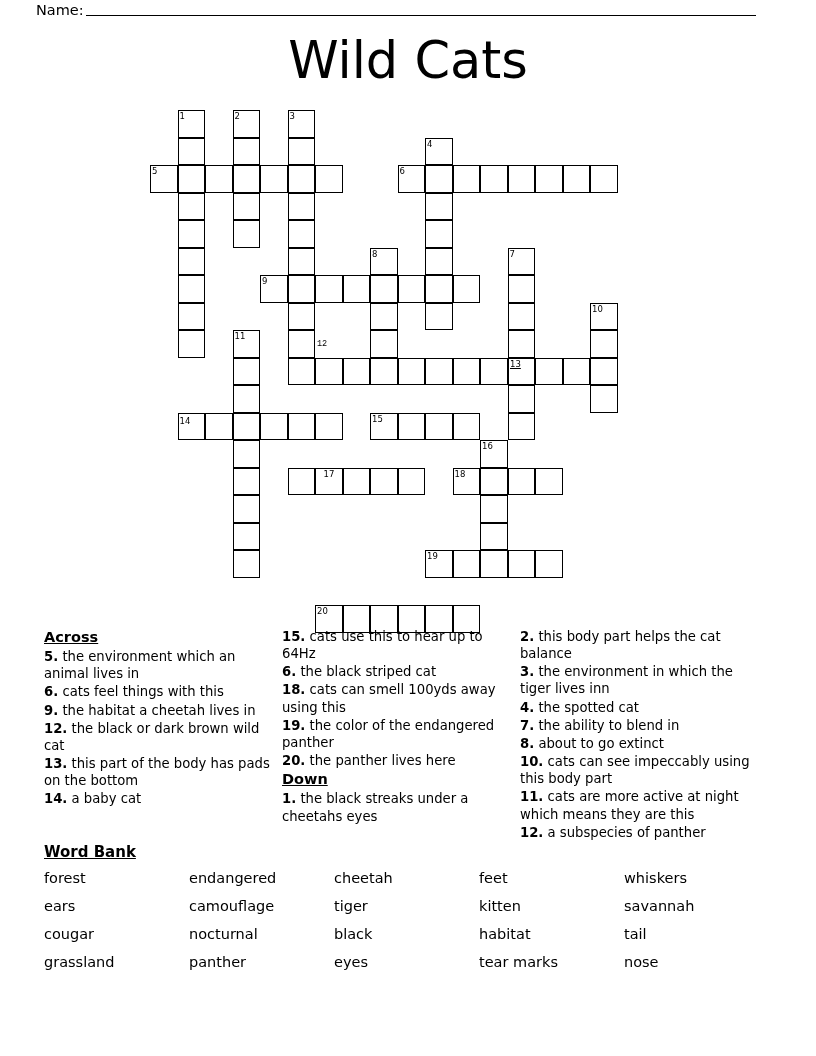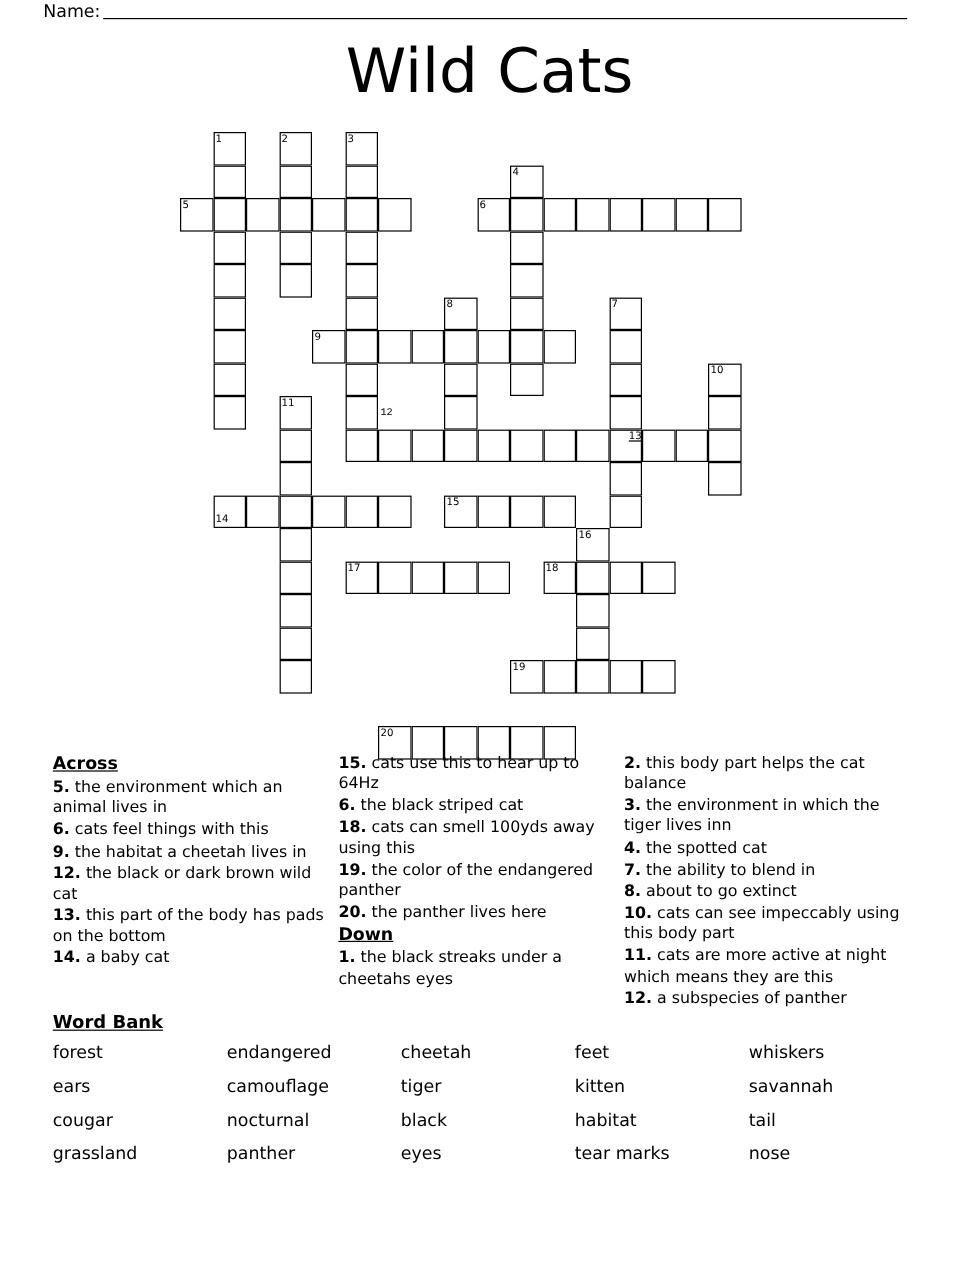--- a/index.html
+++ b/index.html
@@ -156,25 +156,25 @@
     <div class="cnum" style="left: 289.5px; top: 112px;">3</div>
     <div class="cnum" style="left: 427px; top: 139.5px;">4</div>
     <div class="cnum" style="left: 152px; top: 167px;">5</div>
     <div class="cnum" style="left: 399.5px; top: 167px;">6</div>
     <div class="cnum" style="left: 509.5px; top: 249.5px;">7</div>
     <div class="cnum" style="left: 372px; top: 249.5px;">8</div>
     <div class="cnum" style="left: 262px; top: 277px;">9</div>
     <div class="cnum" style="left: 592px; top: 304.5px;">10</div>
     <div class="cnum" style="left: 234.5px; top: 332px;">11</div>
     <div class="cnum" style="left: 317px; top: 340px; font-family: Liberation Mono, monospace;">12</div>
-    <div class="cnum" style="left: 524px; top: 359.5px; text-decoration: underline;">13</div>
-    <div class="cnum" style="left: 179.5px; top: 429px;">14</div>
+    <div class="cnum" style="left: 510px; top: 359.5px; text-decoration: underline;">13</div>
+    <div class="cnum" style="left: 179.5px; top: 417px;">14</div>
     <div class="cnum" style="left: 372px; top: 414.5px; text-align: right;">15</div>
     <div class="cnum" style="left: 482px; top: 442px;">16</div>
-    <div class="cnum" style="left: 289.5px; top: 469.5px;">17</div>
+    <div class="cnum" style="left: 289.5px; top: 469.5px; padding-left: 34px;">17</div>
     <div class="cnum" style="left: 454.5px; top: 469.5px;">18</div>
     <div class="cnum" style="left: 427px; top: 552px;">19</div>
     <div class="cnum" style="left: 317px; top: 607px;">20</div>
   </div>
 
 <div id="clues">
   <div class="clue-col c1">
     <div class="clue-head">Across</div>
     <div id="across-col1">
         <p class="clue"><b>5.</b> the environment which an animal lives in</p>

